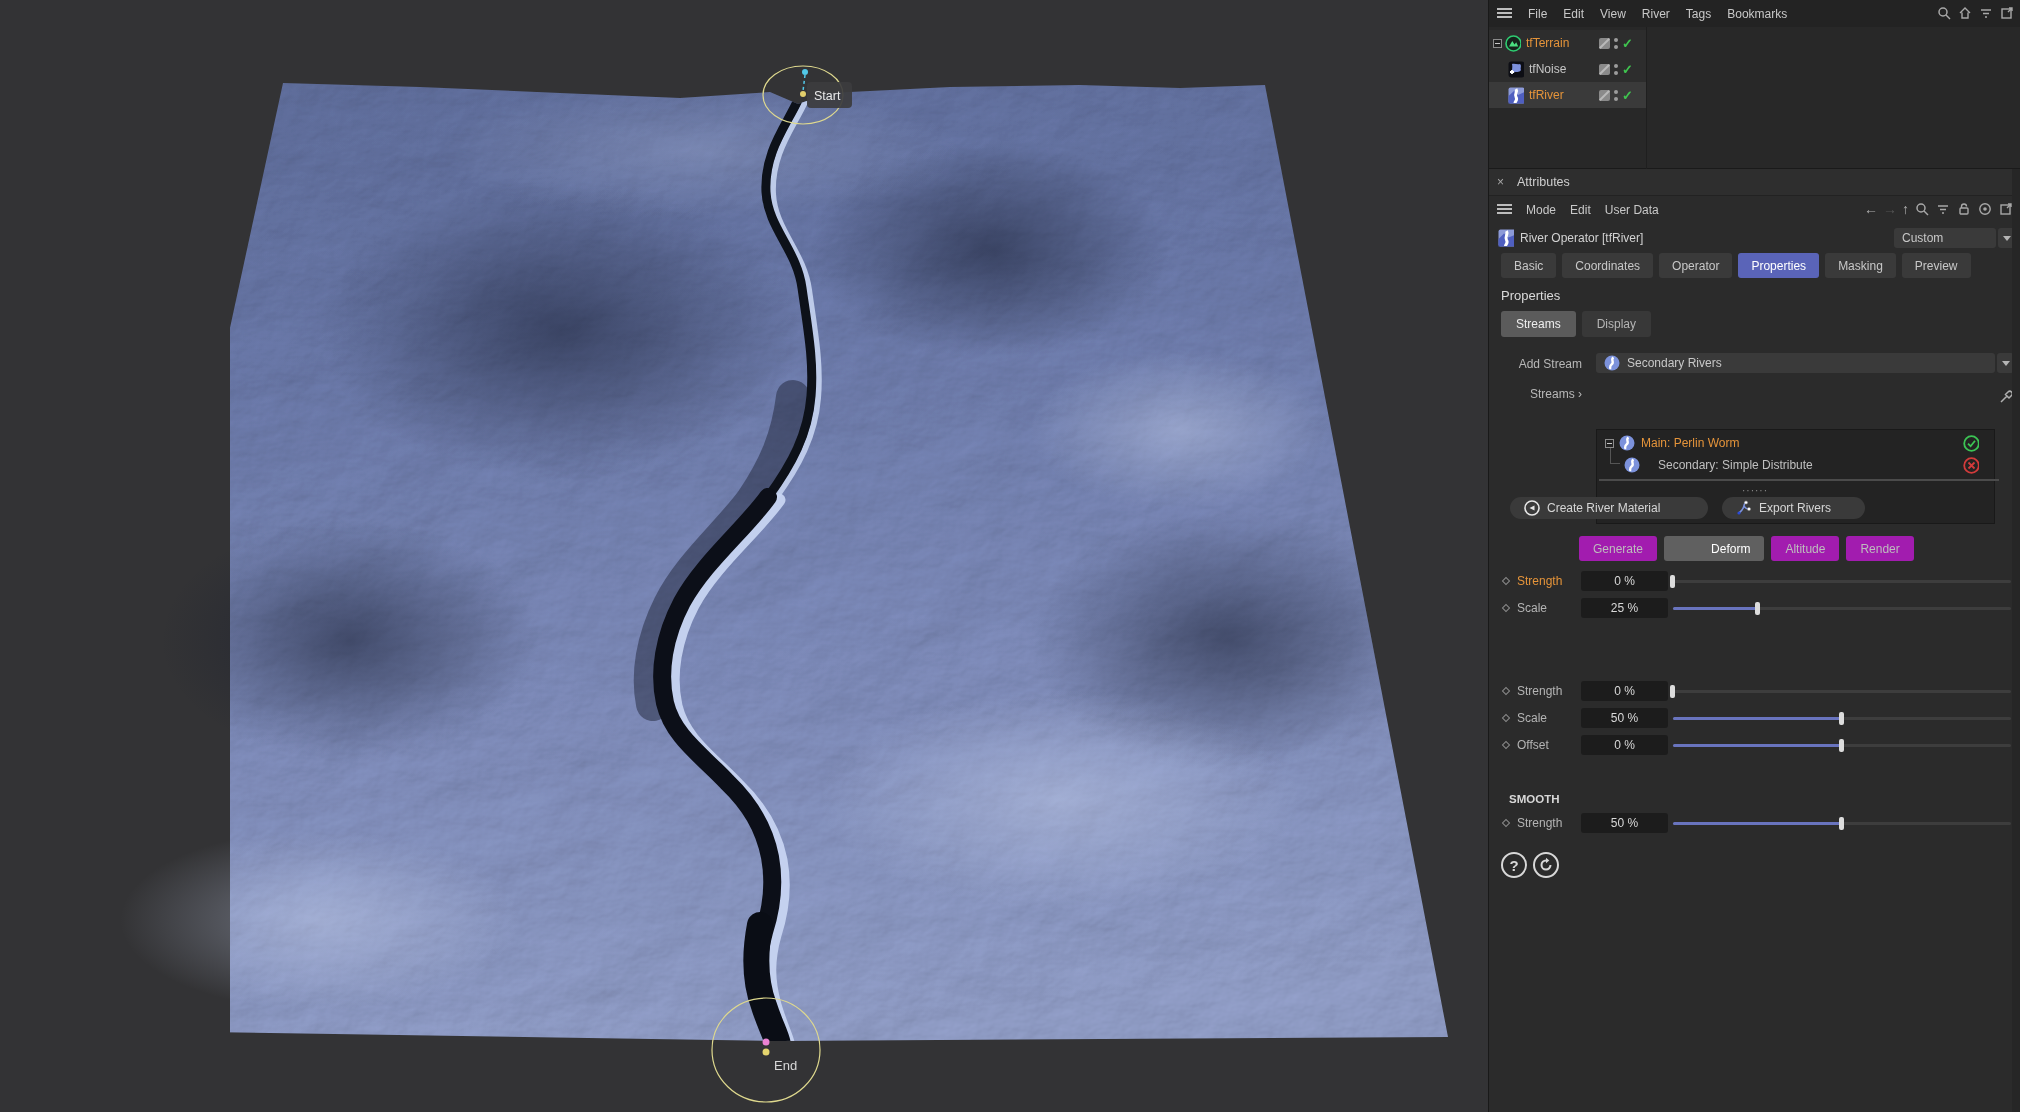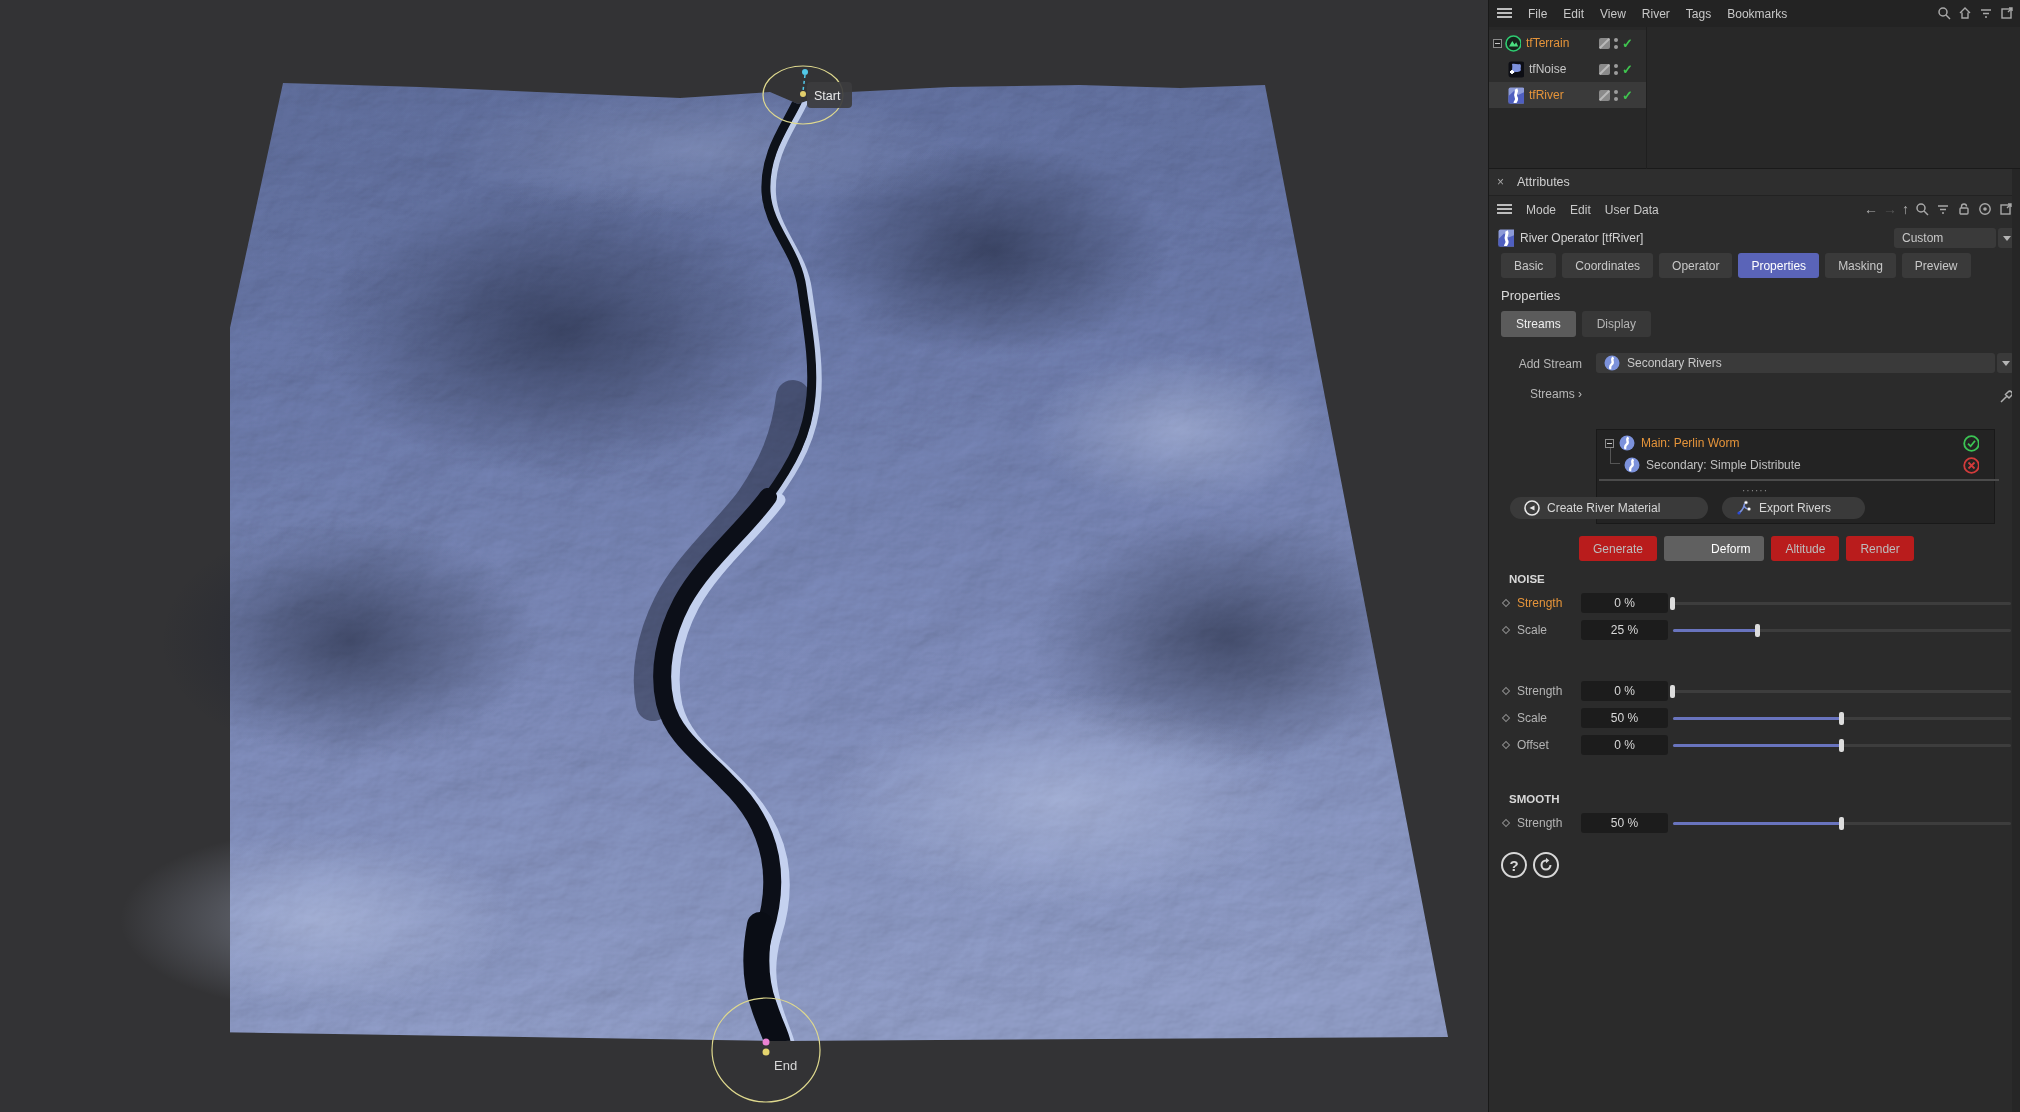--- a/index.html
+++ b/index.html
@@ -72,21 +72,21 @@
   .stream-row { position:absolute; left:0; width:100%; height:22px; display:flex; align-items:center; }
   .stream-name { margin-left:6px; }
   .stream-name.orange { color:#E5943A; }
   .stream-name.gray { color:#c0c0c0; }
   .hscroll { position:absolute; left:110px; top:479px; width:400px; height:2px; background:#4b4b4b; }
 
   .splitter { position:absolute; left:0; top:486px; width:532px; height:8px; display:flex; align-items:center; justify-content:center; color:#8f8f8f; letter-spacing:1px; font-size:10px; }
 
   .pill { position:absolute; top:497px; height:22px; border-radius:11px; background:#3a3a3a; color:#d6d6d6; display:flex; align-items:center; gap:7px; padding:0 14px; }
   .modebtns { position:absolute; left:90px; top:536px; display:flex; gap:7px; }
-  .modebtn { height:25px; padding:0 14px; background:#b91c1c; border-radius:3px; color:#bdbdbd; display:flex; align-items:center; }
+  .modebtn { height:25px; padding:0 14px; background:#a21caf; border-radius:3px; color:#bdbdbd; display:flex; align-items:center; }
   .modebtn.active { background:#606060; color:#fff;padding-left:47px; }
 
   .section { position:absolute; left:0; width:532px; }
   .sec-noise { top:568px; } .sec-wiggle { top:678px; } .sec-smooth { top:788px; }
   .sec-header { height:22px; padding-left:20px; color:#d8d8d8; font-weight:bold; font-size:11.5px; display:flex; align-items:center; }
   .prow { position:relative; height:27px; }
   .keydiamond { position:absolute; left:14px; top:10px; width:6px; height:6px; border:1px solid #8a8a8a; transform:rotate(45deg); }
   .plabel { position:absolute; left:28px; top:6px; color:#b4b4b4; }
   .plabel.orange { color:#E5943A; }
   .pvalue { position:absolute; left:92px; top:3px; width:87px; height:20px; background:#1c1c1c; border-radius:3px; color:#d8d8d8; text-align:center; line-height:20px; }
@@ -402,21 +402,21 @@
             </svg>
           </span>
         <span class="stream-name orange">Main: Perlin Worm</span>
         <span class="mini-icon" style="position:absolute; left:366px;">
           <svg width="17" height="17">
               <circle cx="8.5" cy="8.5" r="7.3" fill="none" stroke="#3CC454" stroke-width="1.8"></circle>
               <path d="M5,8.7 L7.6,11.2 L12,5.8" fill="none" stroke="#3CC454" stroke-width="1.8"></path>
             </svg>
           </span>
       </div>
-      <div class="stream-row" style="top:24px;">
+      <div class="stream-row" style="top:24px;gap:12px;">
         <span class="mini-icon" style="margin-left:27px">
           <svg width="16" height="16">
               <circle cx="8" cy="8" r="7.5" fill="#7c92dc"></circle>
               <path d="M9.5,2.5 C6,4.5 11,7 7.5,9.5 C5.5,11 6.5,12.5 6,14" fill="none" stroke="#ffffff" stroke-width="2.4"></path>
             </svg>
           </span>
         <span class="stream-name gray">Secondary: Simple Distribute</span>
         <span class="mini-icon" style="position:absolute; left:366px;">
           <svg width="17" height="17">
               <circle cx="8.5" cy="8.5" r="7.3" fill="none" stroke="#D23B3B" stroke-width="1.8"></circle>
@@ -456,21 +456,20 @@
     </div>
 
     <div class="modebtns">
       <span class="modebtn">Generate</span>
       <span class="modebtn active">Deform</span>
       <span class="modebtn">Altitude</span>
       <span class="modebtn">Render</span>
     </div>
 
     <div class="section sec-noise">
-      <div class="sec-header">NOISE</div>
       <div class="prow">
         <span class="keydiamond"></span>
         <span class="plabel orange">Strength</span>
         <span class="pvalue">0 %</span>
         <span class="pslider">
             <span class="ptrack">
               <span class="pfill" style="width: 0%;"></span>
               <span class="phandle" style="left: calc(0% - 3px);"></span>
             </span>
           </span>

